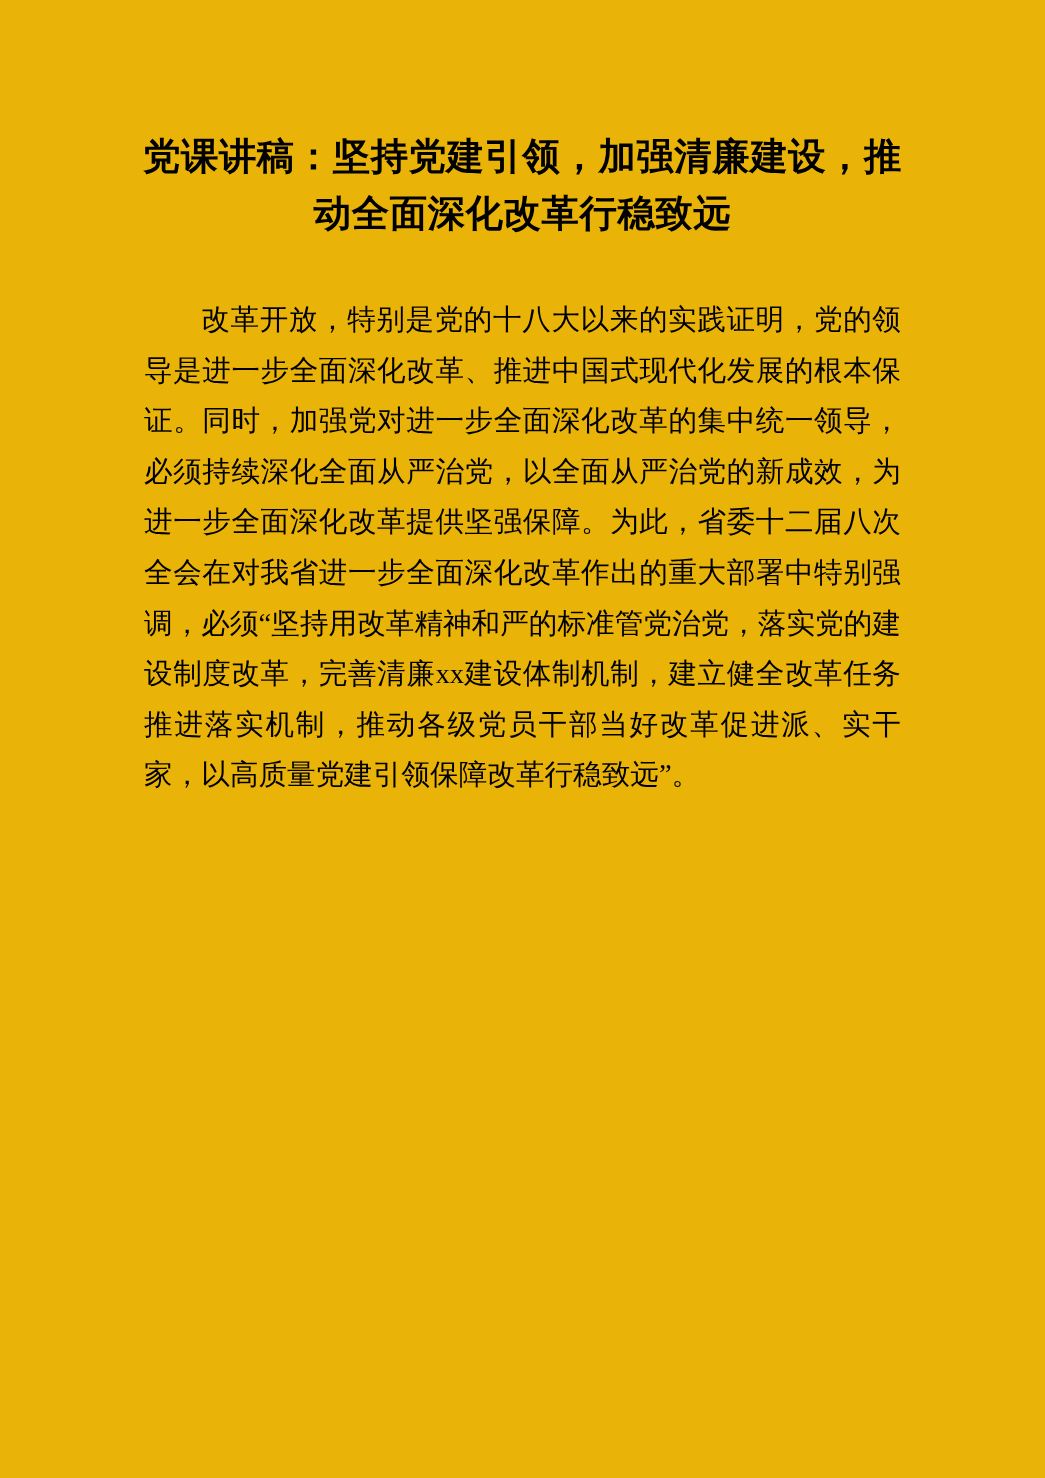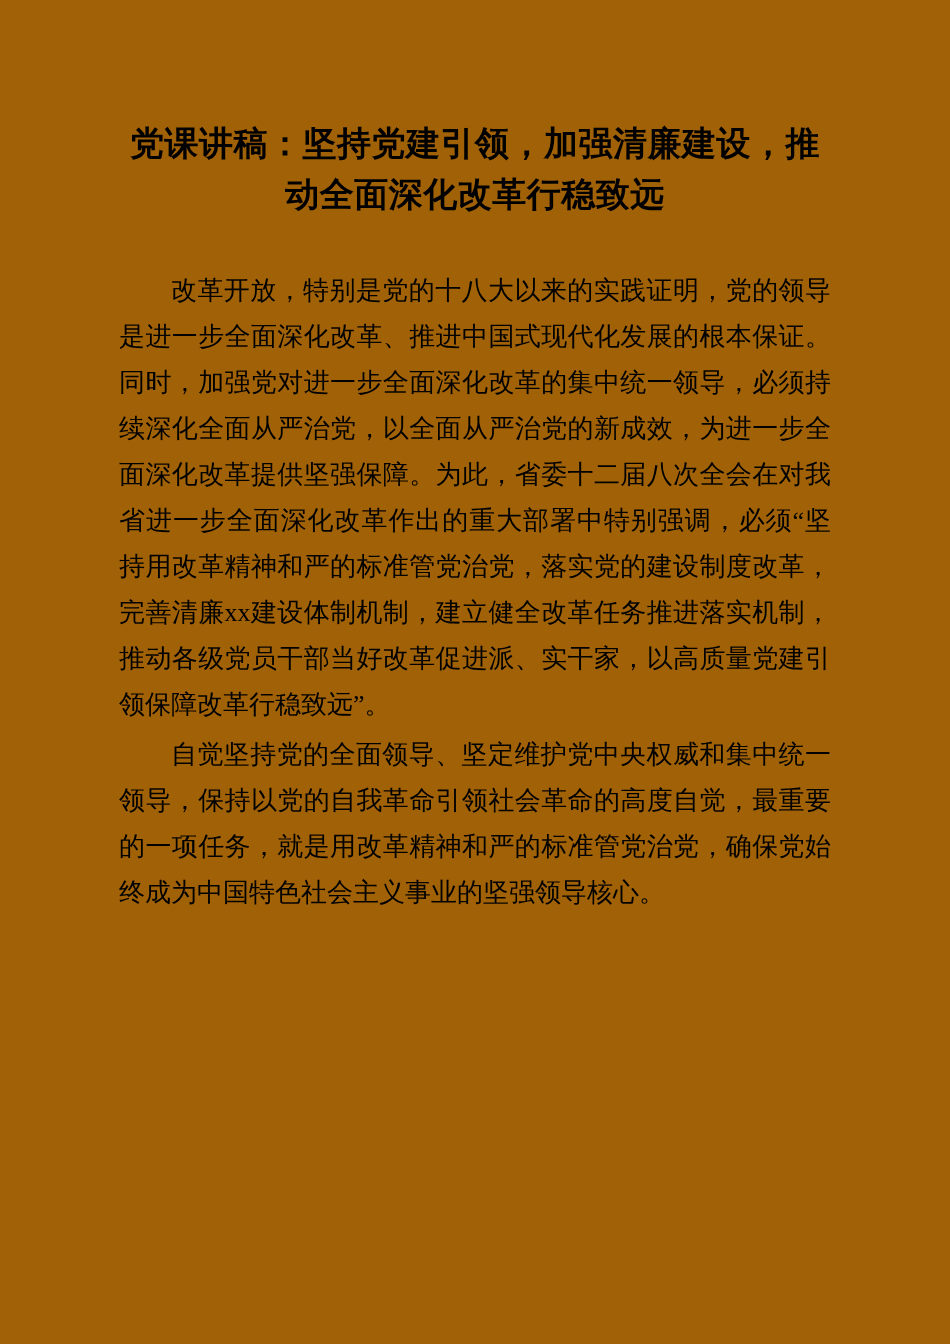--- a/index.html
+++ b/index.html
@@ -4,52 +4,51 @@
 <style>
   html, body {
     margin: 0;
     padding: 0;
     background: #ffffff;
   }
   .page {
     width: 950px;
     min-height: 1344px;
     box-sizing: border-box;
-    background: #a16207;
+    background: #eab308;
     padding: 118px 115px 34px 115px;
     font-family: "Liberation Serif", "DejaVu Serif", serif;
     color: #000000;
   }
   .doc-title {
     font-size: 34px;
     font-weight: bold;
     text-align: center;
     line-height: 1.5;
     margin: 0 6px 48px 6px;
     letter-spacing: 0.5px;
   }
   .para {
     font-size: 26px;
     line-height: 46px;
     text-align: justify;
     text-indent: 2em;
-    margin: 4px;
+    margin: 16px;
     word-break: break-all;
   }
   .heading {
     font-weight: bold;
   }
   .bold {
     font-weight: bold;
   }
 </style>
 </head>
 <body>
 
 <div class="page">
   <h1 class="doc-title">党课讲稿：坚持党建引领，加强清廉建设，推动全面深化改革行稳致远</h1>
 
   <p class="para">改革开放，特别是党的十八大以来的实践证明，党的领导是进一步全面深化改革、推进中国式现代化发展的根本保证。同时，加强党对进一步全面深化改革的集中统一领导，必须持续深化全面从严治党，以全面从严治党的新成效，为进一步全面深化改革提供坚强保障。为此，省委十二届八次全会在对我省进一步全面深化改革作出的重大部署中特别强调，必须“坚持用改革精神和严的标准管党治党，落实党的建设制度改革，完善清廉xx建设体制机制，建立健全改革任务推进落实机制，推动各级党员干部当好改革促进派、实干家，以高质量党建引领保障改革行稳致远”。</p>
 
 
-  <p class="para">自觉坚持党的全面领导、坚定维护党中央权威和集中统一领导，保持以党的自我革命引领社会革命的高度自觉，最重要的一项任务，就是用改革精神和严的标准管党治党，确保党始终成为中国特色社会主义事业的坚强领导核心。</p>
 
 </div>
 
 </body></html>

